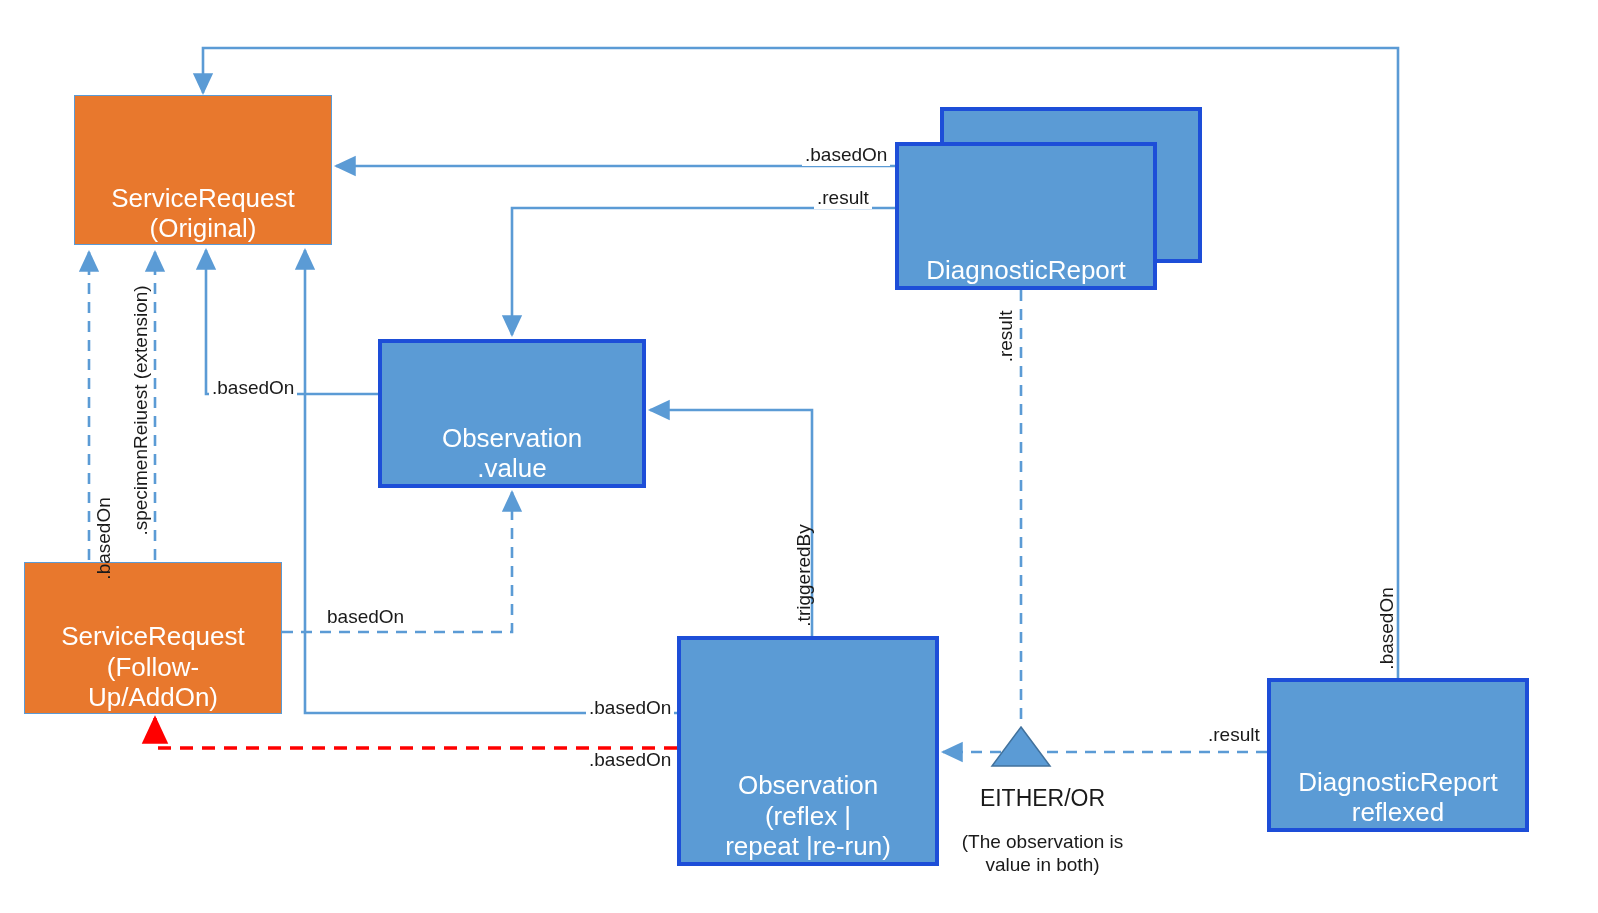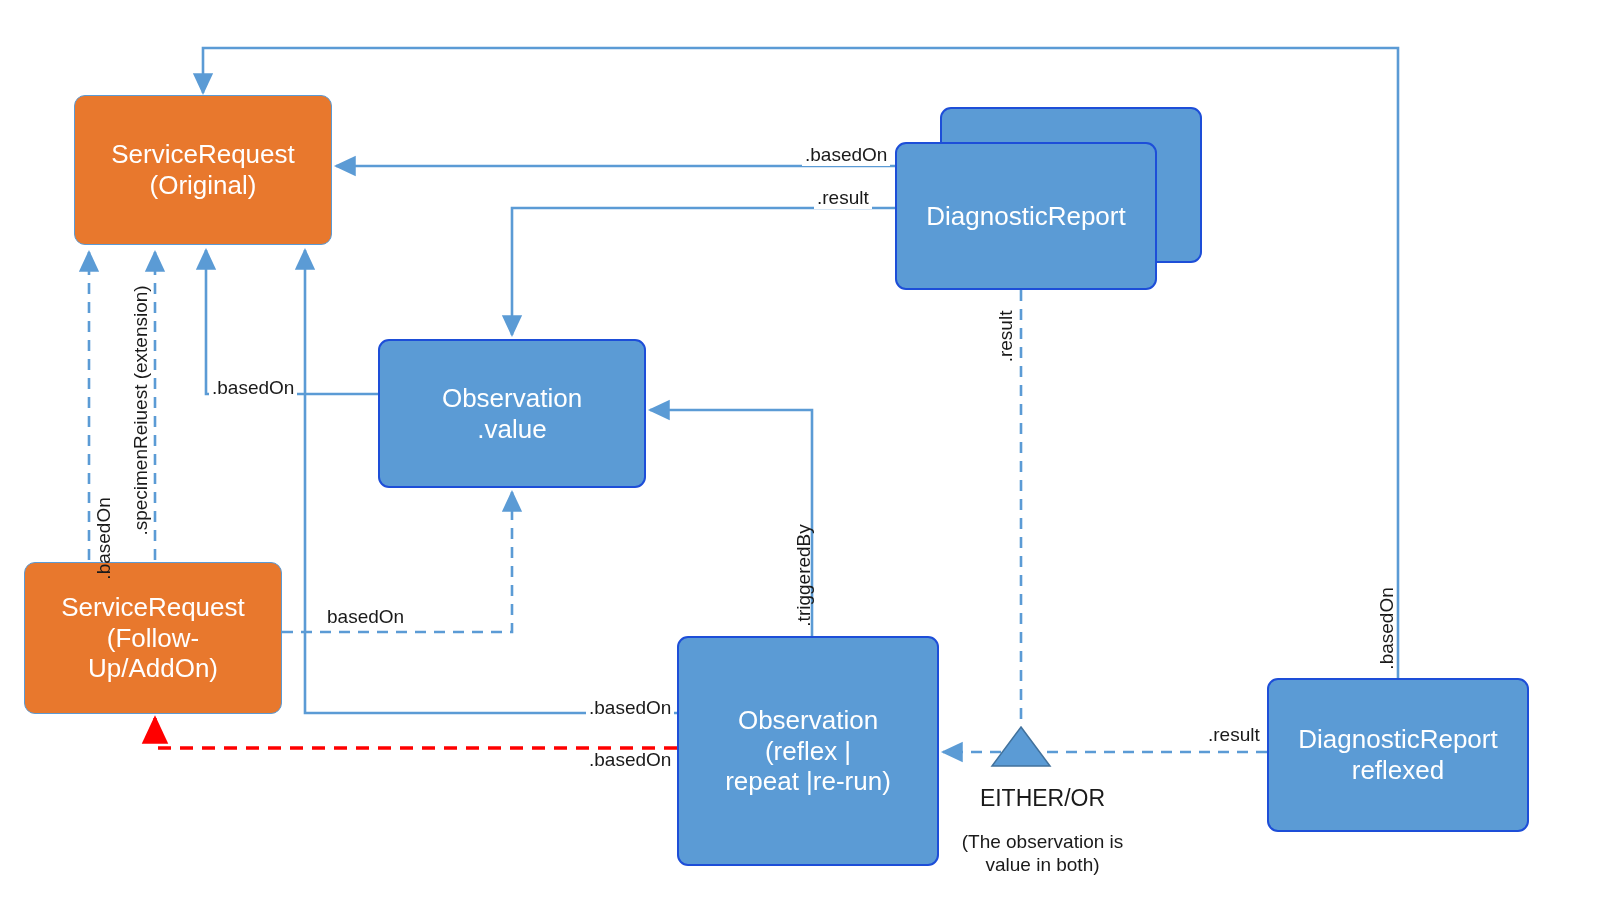--- a/index.html
+++ b/index.html
@@ -1,22 +1,22 @@
 <!DOCTYPE html>
 <html><head>
 <meta charset="utf-8">
 <style>
   html,body{margin:0;padding:0;background:#ffffff;}
   body{width:1598px;height:913px;font-family:"Liberation Sans",sans-serif;overflow:hidden;}
   #stage{position:relative;width:1598px;height:913px;}
   svg#wires{position:absolute;left:0;top:0;width:1598px;height:913px;}
-  .node{position:absolute;box-sizing:border-box;display:flex;align-items:center;justify-content:center;
-        text-align:center;color:#ffffff;line-height:1.18;border-radius:11px;}
+  .node{position:absolute;box-sizing:border-box;display:flex;align-items:flex-end;justify-content:center;
+        text-align:center;color:#ffffff;line-height:1.18;}
   .node-orange{background:#E8782D;border:1px solid #5B9BD5;}
-  .node-blue{background:#5B9BD5;border:2px solid #1d4ed8;}
+  .node-blue{background:#5B9BD5;border:4px solid #1d4ed8;}
   .node-label{display:block;white-space:pre-line;}
   .edge-label{position:absolute;color:#1a1a1a;background:transparent;white-space:pre;
               font-size:19px;line-height:1.1;}
   .vert{transform-origin:50% 50%;}
   .rot-ccw{transform:rotate(-90deg);}
   .note{position:absolute;text-align:center;color:#1a1a1a;white-space:pre-line;}
 </style>
 </head>
 <body>
 

